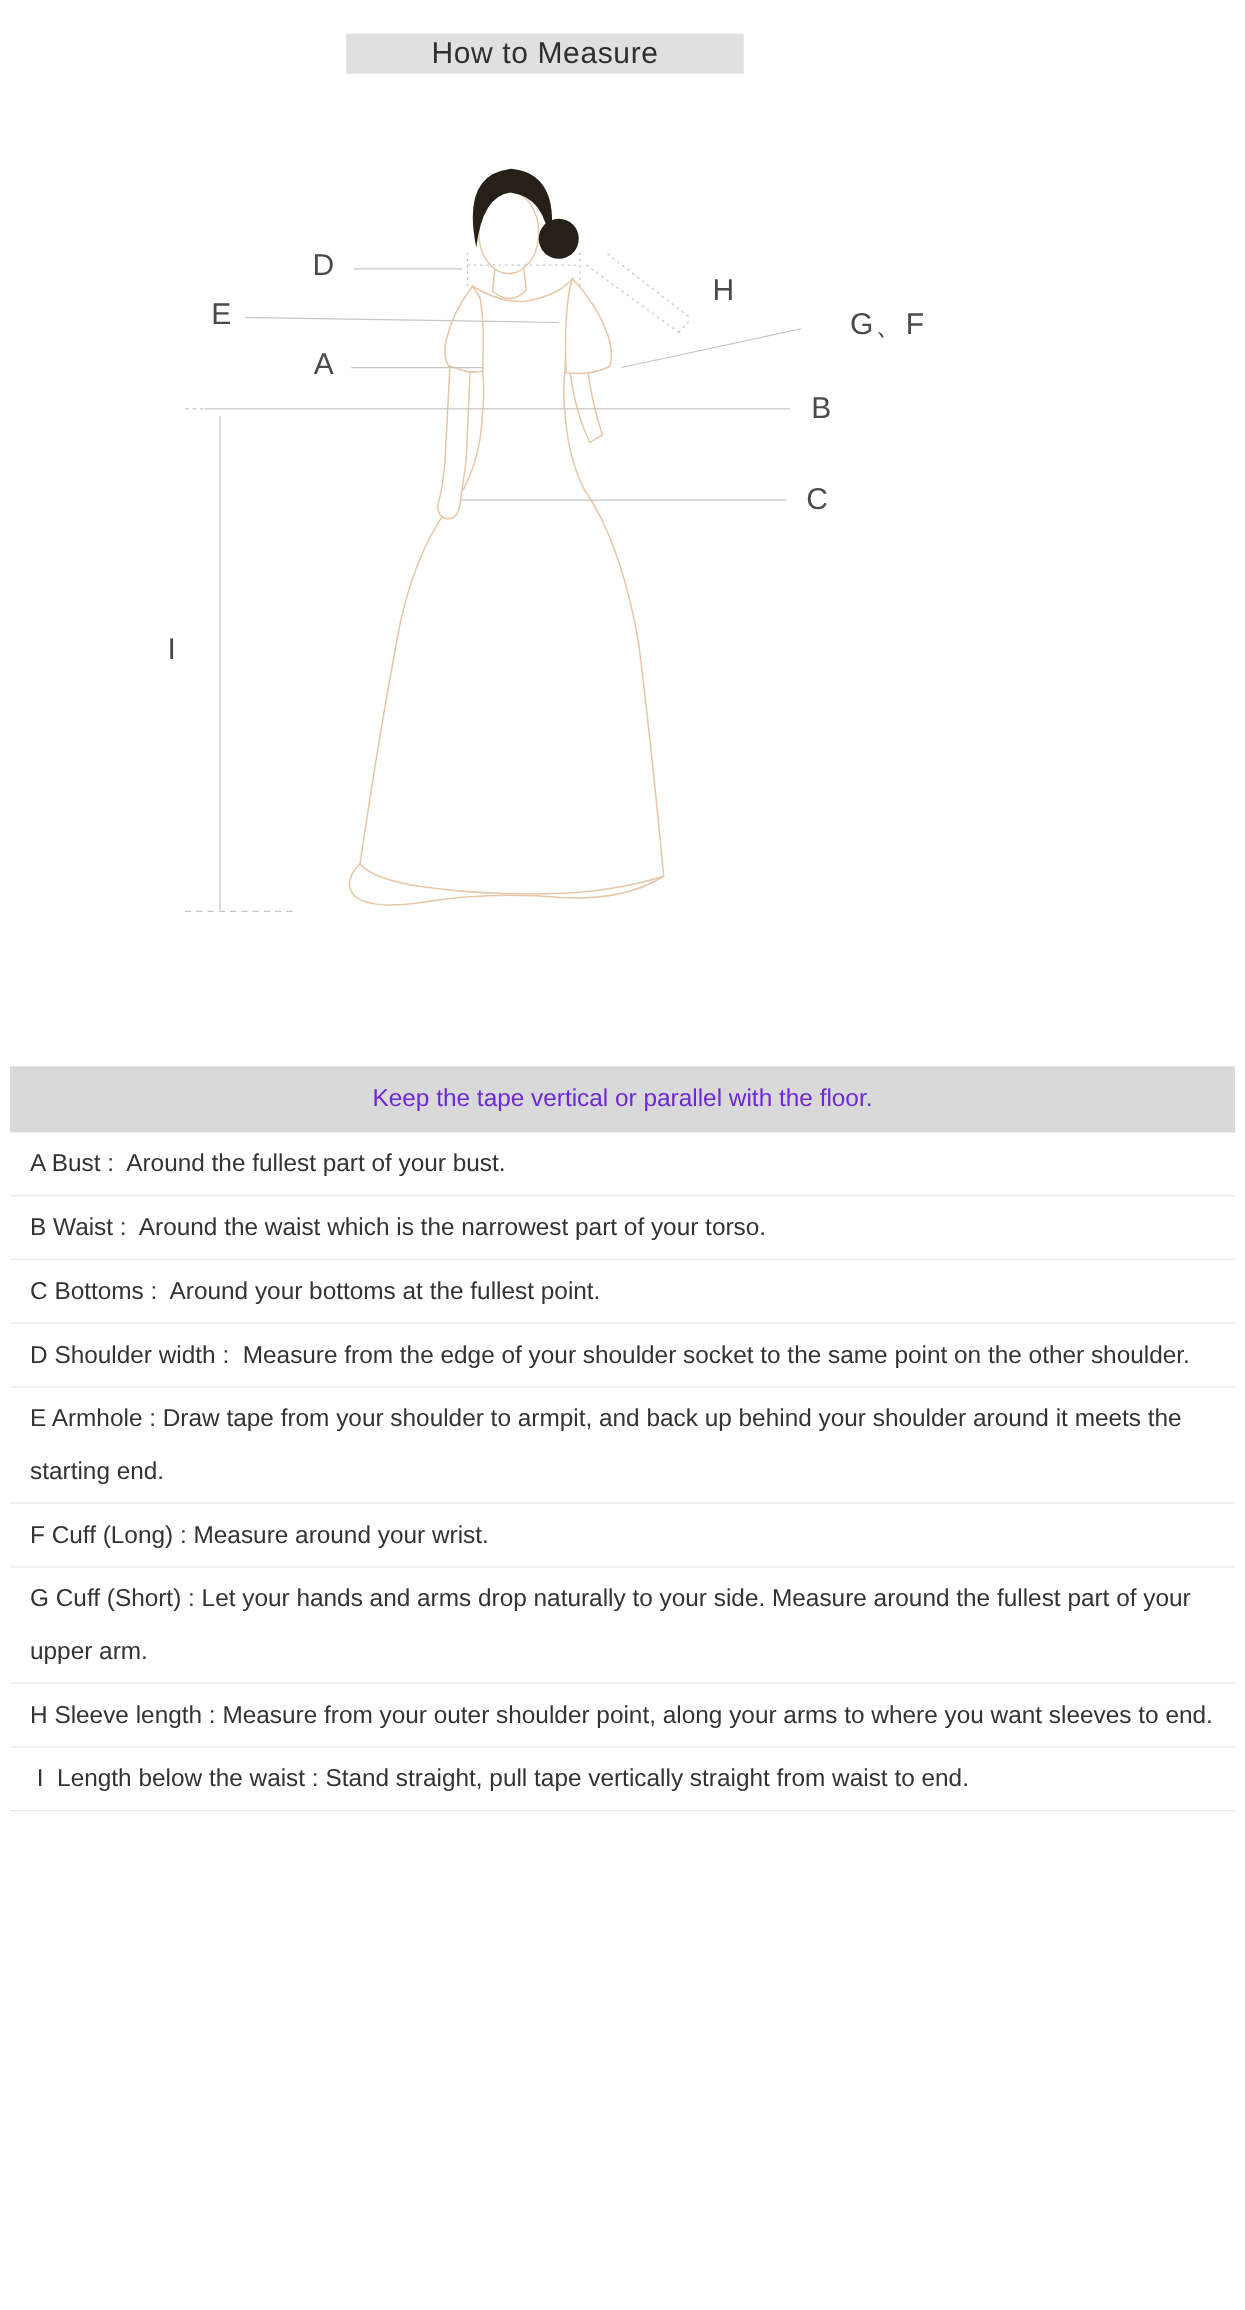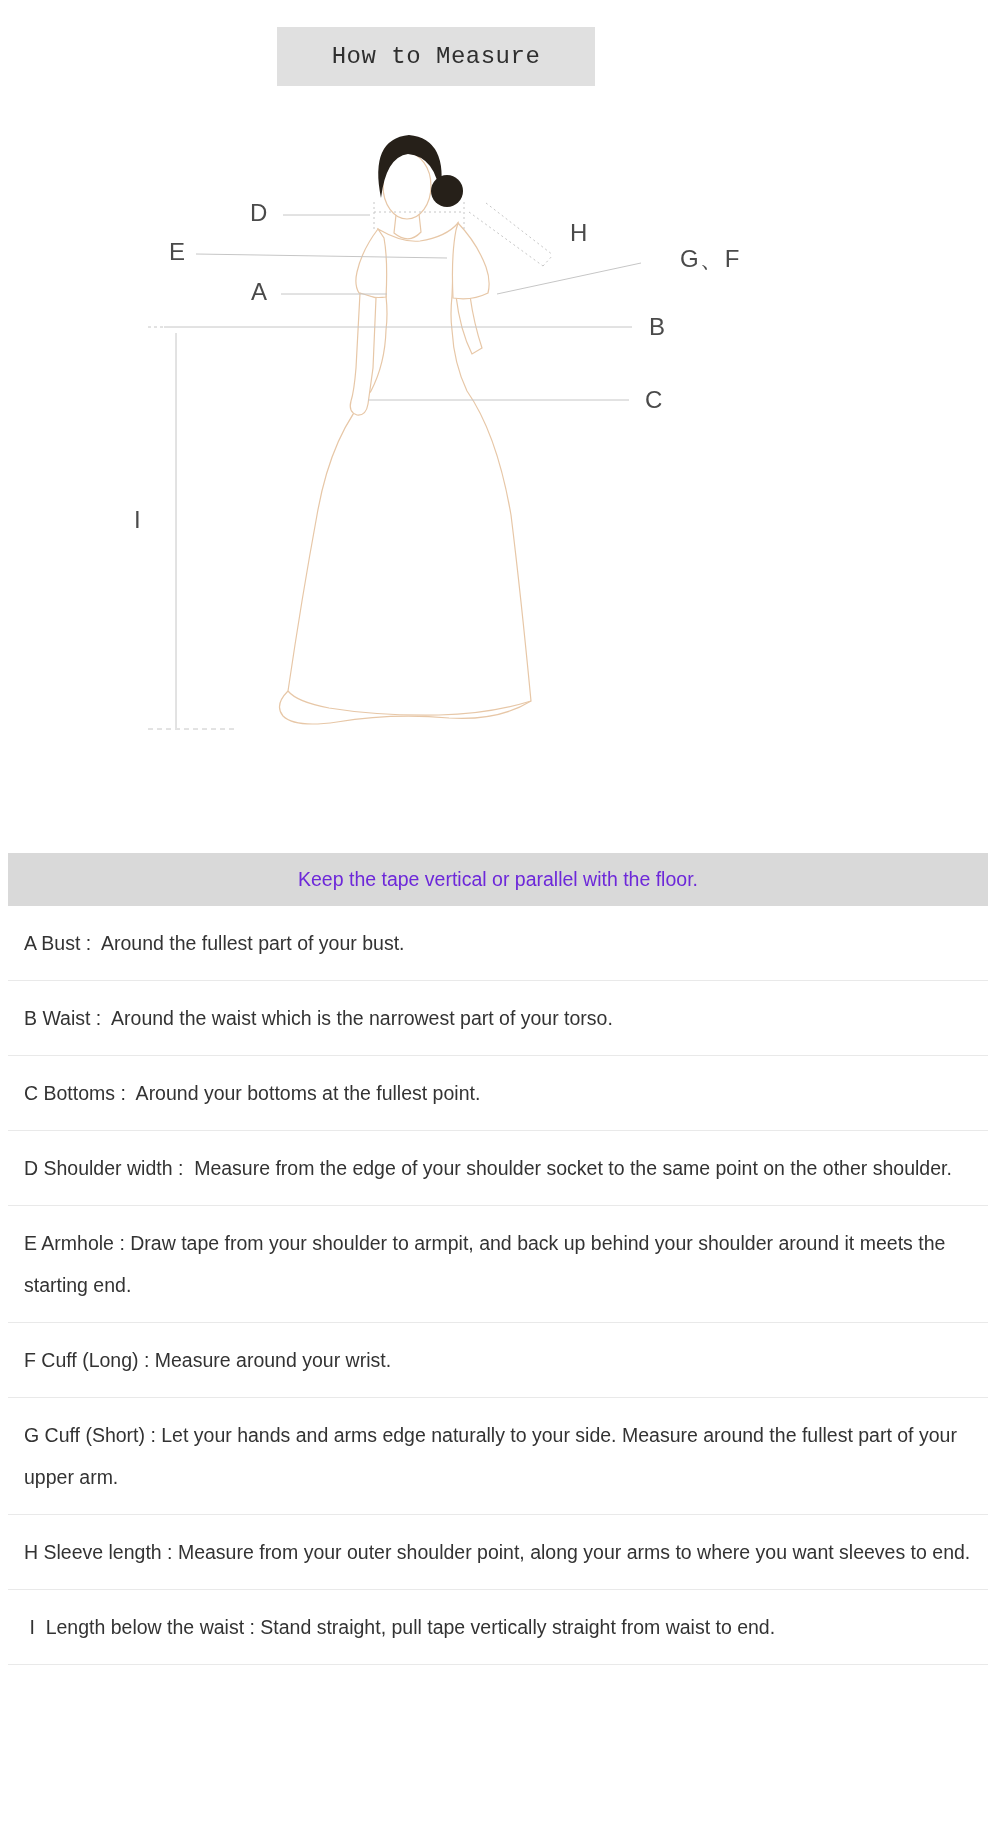--- a/index.html
+++ b/index.html
@@ -7,42 +7,42 @@
   body {
     width: 996px; height: 1848px;
     font-family: "Liberation Sans", "DejaVu Sans", sans-serif;
     color: #333333;
     position: relative;
   }
   .page { position: relative; width: 996px; height: 1848px; background: #ffffff; overflow: hidden; }
 
   .title-box {
     position: absolute; left: 277px; top: 27px;
-    width: 318px; height: 59px;
+    width: 318px; height: 32px;
     background: #e0e0e0;
     display: flex; align-items: center; justify-content: center;
-    font-size: 24px; color: #2f2f2f; letter-spacing: 0.5px; font-family: Liberation Mono, monospace;
+    font-size: 24px; color: #2f2f2f; letter-spacing: 0.5px;
   }
 
   .figure-svg { position: absolute; left: 0; top: 0; }
 
   .diagram-label {
     position: absolute;
     font-size: 24px; color: #4a4a4a; letter-spacing: 1px;
     white-space: nowrap;
   }
 
   .meas-table { position: absolute; left: 8px; top: 853px; width: 980px; }
   .thead {
     background: #d9d9d9; height: 53px; line-height: 53px;
     text-align: center; font-size: 19.5px; color: #6d28d9;
   }
   .trow {
     border-bottom: 1px solid #e9e9e9;
-    padding: 16px 16px;
+    padding: 4px 16px;
     line-height: 42px;
     font-size: 19.5px;
     color: #333333;
     white-space: pre-wrap;
   }
 </style>
 </head>
 <body>
 
 <div class="page">
@@ -118,18 +118,18 @@
   </div>
 
   <div class="meas-table">
     <div class="thead">Keep the tape vertical or parallel with the floor.</div>
     <div class="trow">A Bust :  Around the fullest part of your bust.</div>
     <div class="trow">B Waist :  Around the waist which is the narrowest part of your torso.</div>
     <div class="trow">C Bottoms :  Around your bottoms at the fullest point.</div>
     <div class="trow">D Shoulder width :  Measure from the edge of your shoulder socket to the same point on the other shoulder.</div>
     <div class="trow">E Armhole : Draw tape from your shoulder to armpit, and back up behind your shoulder around it meets the starting end.</div>
     <div class="trow">F Cuff (Long) : Measure around your wrist.</div>
-    <div class="trow">G Cuff (Short) : Let your hands and arms edge naturally to your side. Measure around the fullest part of your upper arm.</div>
+    <div class="trow">G Cuff (Short) : Let your hands and arms drop naturally to your side. Measure around the fullest part of your upper arm.</div>
     <div class="trow">H Sleeve length : Measure from your outer shoulder point, along your arms to where you want sleeves to end.</div>
     <div class="trow"> I  Length below the waist : Stand straight, pull tape vertically straight from waist to end.</div>
   </div>
 
 </div>
 
 </body></html>

